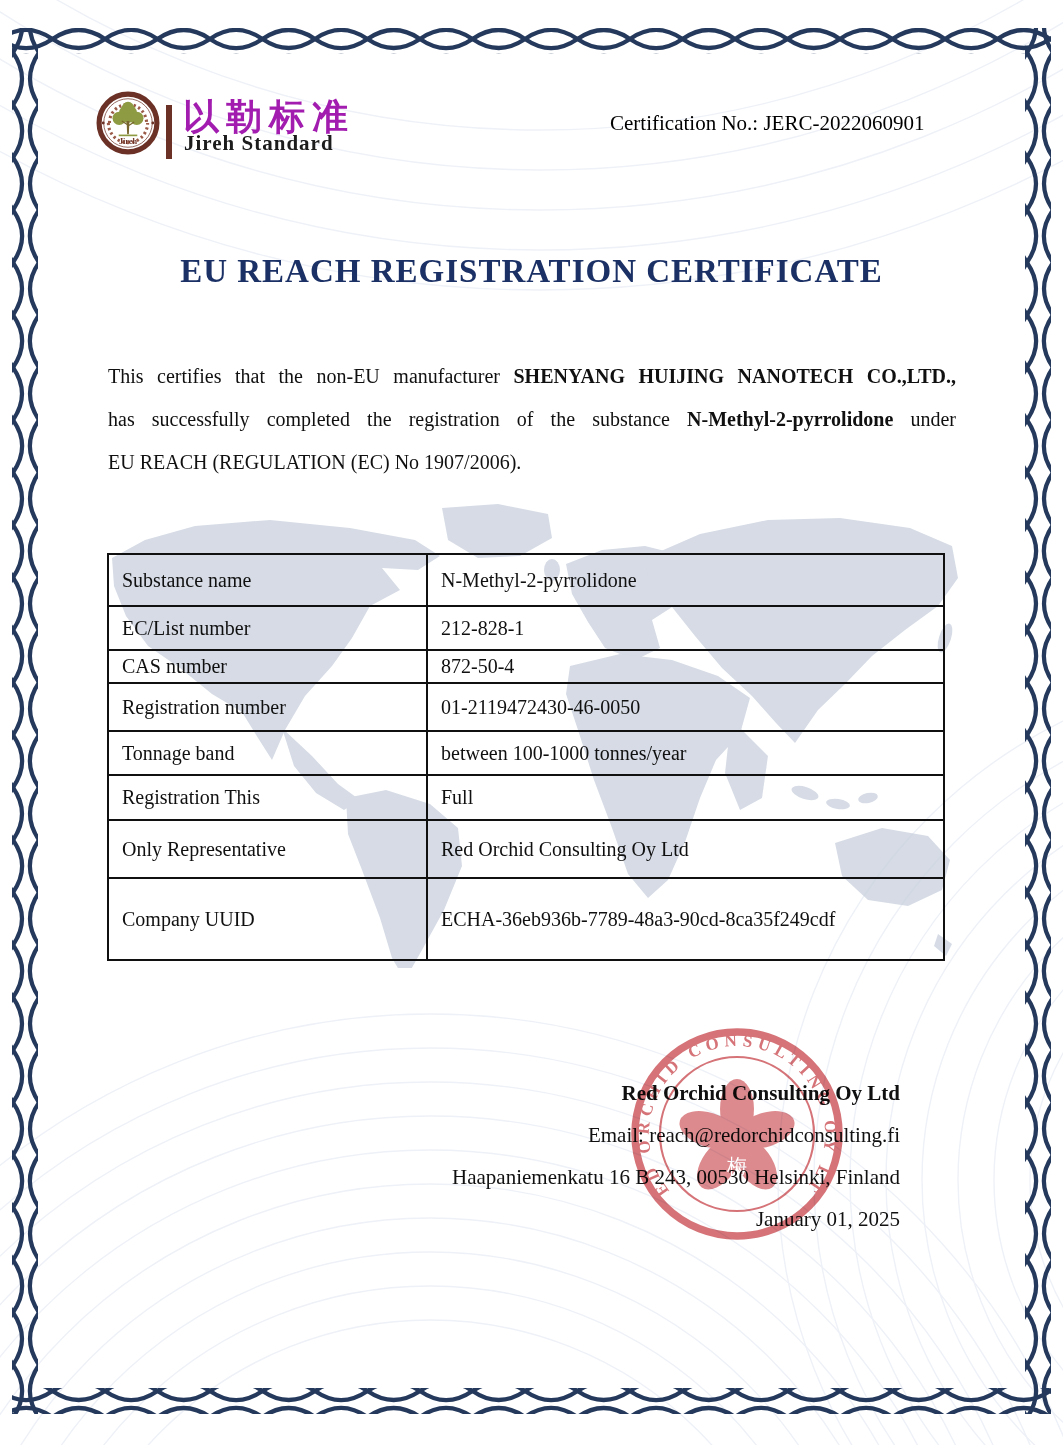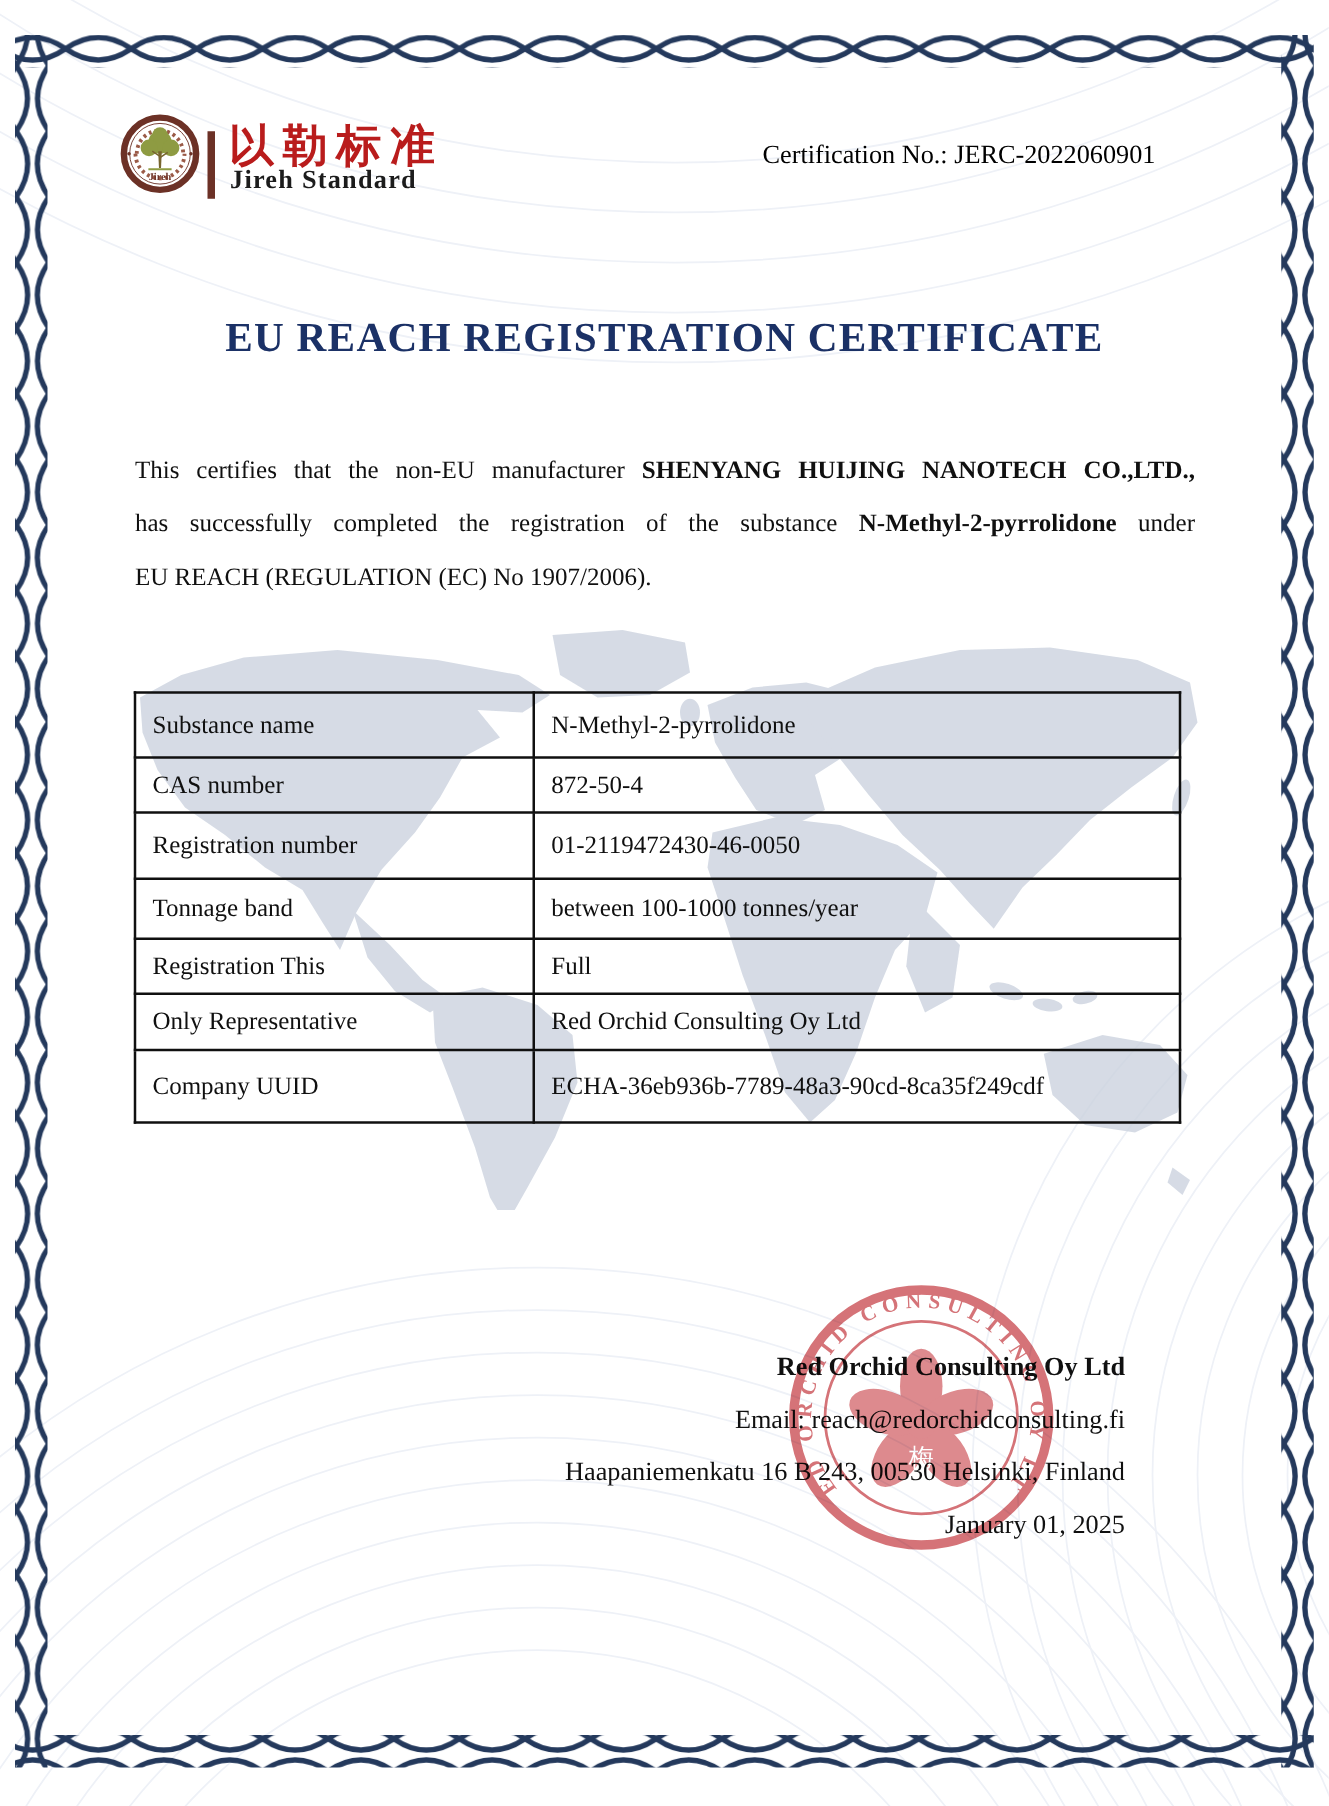--- a/index.html
+++ b/index.html
@@ -16,42 +16,42 @@
 
   
   #worldmap{left:100px;top:498px;width:860px;height:470px;z-index:1;opacity:.8;pointer-events:none;}
 
   
   #border-frame{left:0;top:0;width:1063px;height:1445px;z-index:4;pointer-events:none;}
 
   
   #seal{left:96px;top:91px;width:64px;height:64px;z-index:3;}
   #brand-bar{left:166px;top:105px;width:6px;height:54px;z-index:3;}
-  #brand-cn{left:183px;top:93px;z-index:3;font-size:36px;font-weight:700;letter-spacing:7px;color:#b91c1c;}
+  #brand-cn{left:183px;top:93px;z-index:3;font-size:36px;font-weight:700;letter-spacing:7px;color:#a21caf;}
   #brand-en{left:184px;top:131px;z-index:3;font-size:21px;font-weight:700;letter-spacing:1px;color:#1c1c1c;}
   #cert-no{left:610px;top:111px;z-index:3;font-size:21px;color:#000000;}
 
   
   #title{left:0;top:253px;width:1063px;z-index:3;text-align:center;
          font-size:33px;font-weight:700;letter-spacing:1px;color:#1b3166;}
 
   
   #body-par{left:108px;top:355px;width:848px;z-index:3;font-size:20px;line-height:43px;color:#101010;}
   #body-par .just{text-align:justify;text-align-last:justify;}
   #body-par b{font-weight:700;}
 
   
   #spec-table{left:107px;top:553px;z-index:2;}
   #spec-table table{border-collapse:collapse;width:838px;table-layout:fixed;background:transparent;}
   #spec-table td{border:2px solid #101010;font-size:20px;color:#101010;
                  padding:0 6px 0 13px;vertical-align:middle;background:transparent;}
   #spec-table td.c1{width:298px;margin-top:36px;}
   #spec-table tr:nth-child(1){height:52px;}
   #spec-table tr:nth-child(2){height:44px;}
-  #spec-table tr:nth-child(3){height:53px;}
+  #spec-table tr:nth-child(3){height:33px;}
   #spec-table tr:nth-child(4){height:48px;}
   #spec-table tr:nth-child(5){height:44px;}
   #spec-table tr:nth-child(6){height:45px;}
   #spec-table tr:nth-child(7){height:58px;padding-left:12px;}
   #spec-table tr:nth-child(8){height:82px;}
 
   
   #footer{right:163px;top:1072px;z-index:2;text-align:right;font-size:21px;line-height:42px;color:#101010;}
   #footer .company{font-weight:700;}
 
@@ -160,20 +160,24 @@
 </div>
 
 <div id="spec-table" class="abs">
   <table>
     <tbody>
       <tr>
         <td class="c1">Substance name</td>
         <td>N-Methyl-2-pyrrolidone</td>
       </tr>
       <tr>
+        <td class="c1">EC/List number</td>
+        <td>212-828-1</td>
+      </tr>
+      <tr>
         <td class="c1">CAS number</td>
         <td>872-50-4</td>
       </tr>
       <tr>
         <td class="c1">Registration number</td>
         <td>01-2119472430-46-0050</td>
       </tr>
       <tr>
         <td class="c1">Tonnage band</td>
         <td>between 100-1000 tonnes/year</td>

